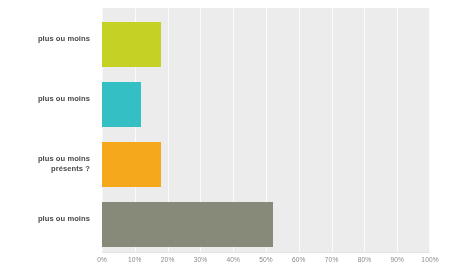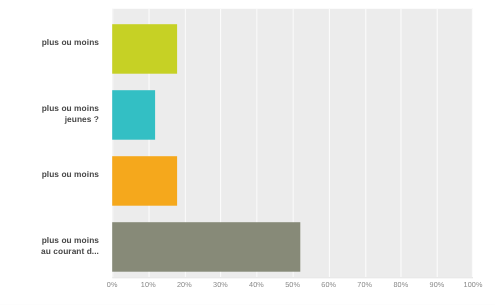--- a/index.html
+++ b/index.html
@@ -107,28 +107,27 @@
 <body>
 
 <div id="chart-root">
 
   <div class="cat-labels">
     <div class="cat-label" style="top:22px;">
       <div>plus ou moins</div>
     </div>
     <div class="cat-label" style="top:82px;">
       <div>plus ou moins</div>
-      <div>jeunes ?</div>
     </div>
     <div class="cat-label" style="top:142px;">
       <div>plus ou moins</div>
+      <div>présents ?</div>
     </div>
     <div class="cat-label" style="top:202px;">
       <div>plus ou moins</div>
-      <div>au courant d...</div>
     </div>
   </div>
 
   <div class="plot">
     <div id="gridlines">
         <div class="gridline first" style="left: 0px;"></div>
         <div class="gridline" style="left: 32.8px;"></div>
         <div class="gridline" style="left: 65.6px;"></div>
         <div class="gridline" style="left: 98.4px;"></div>
         <div class="gridline" style="left: 131.2px;"></div>

